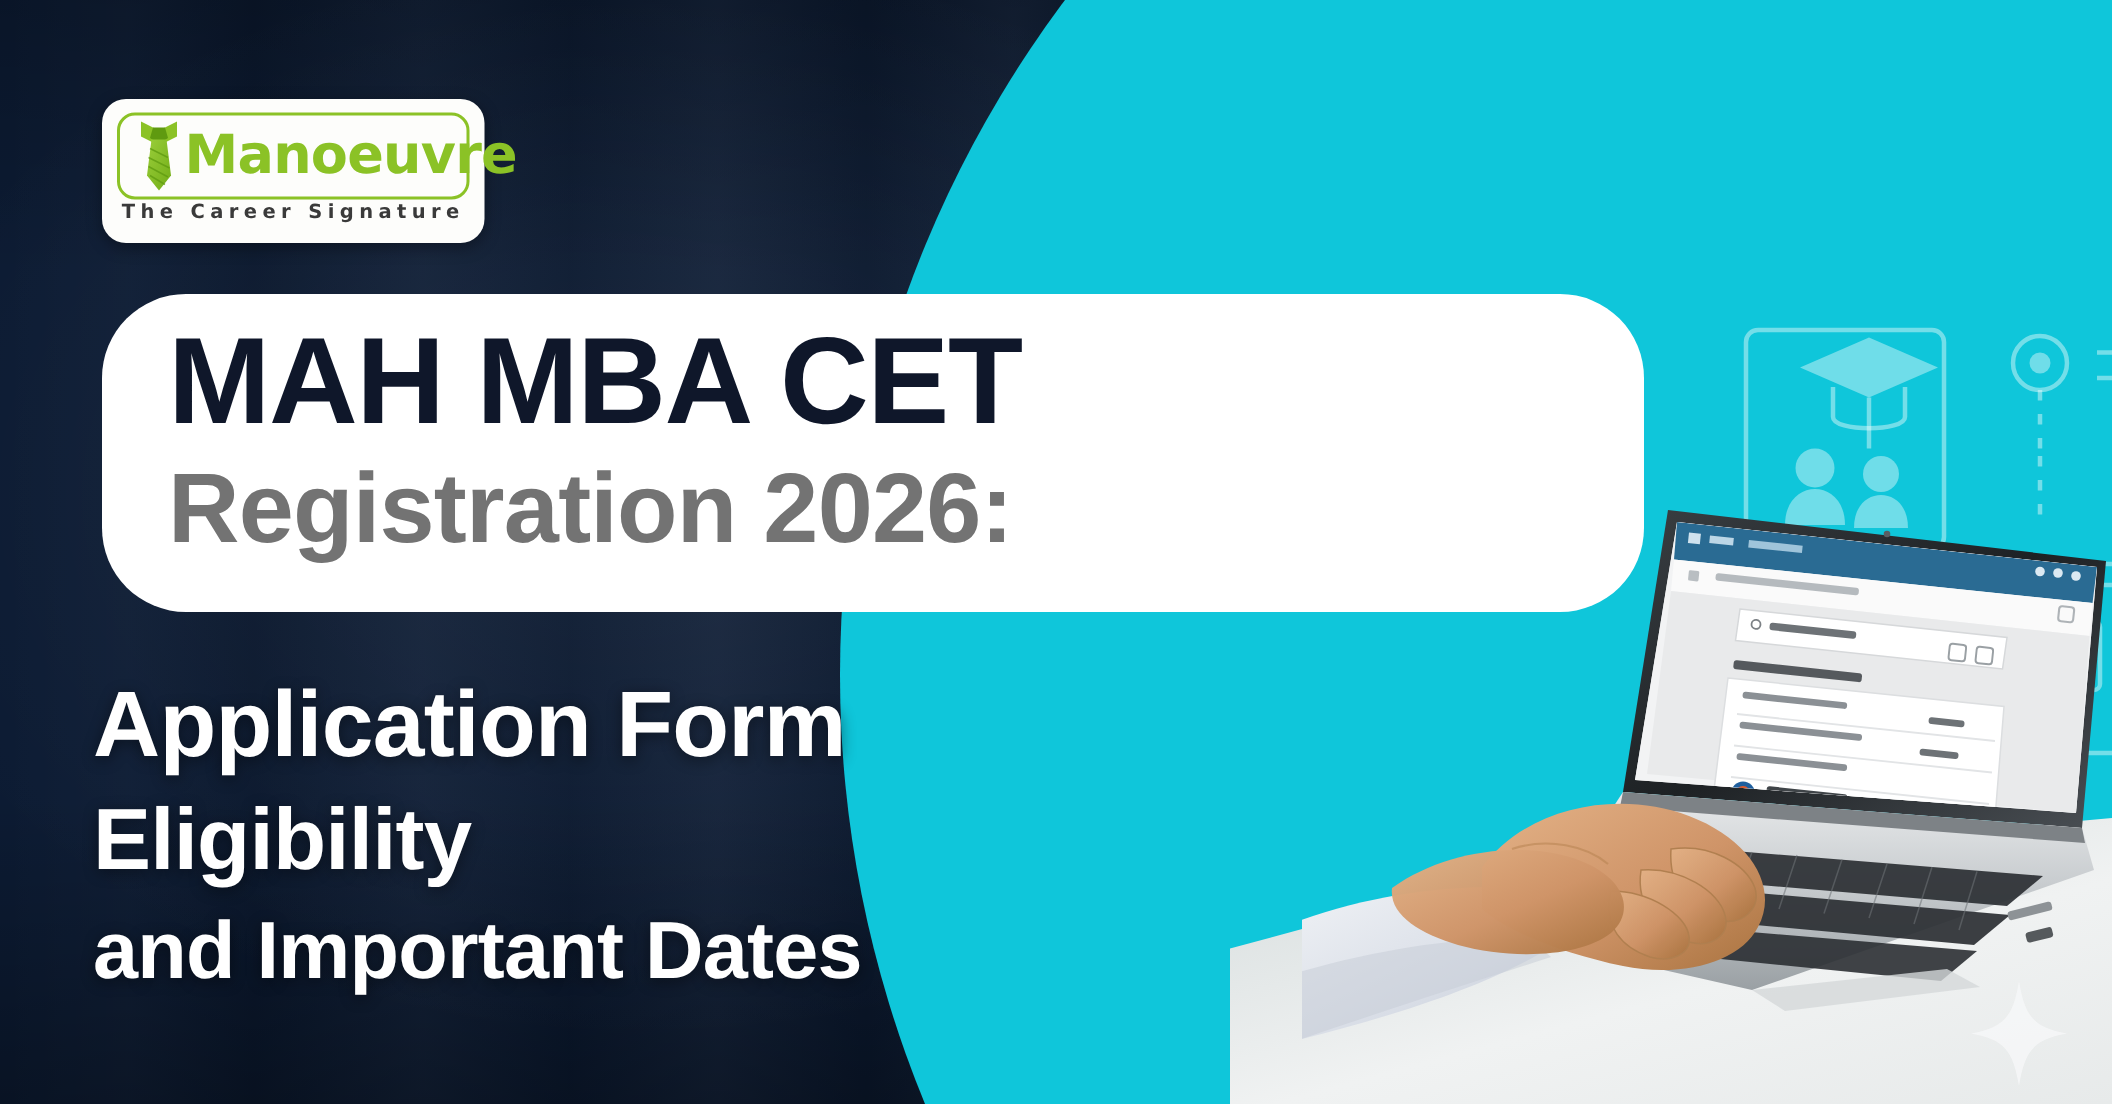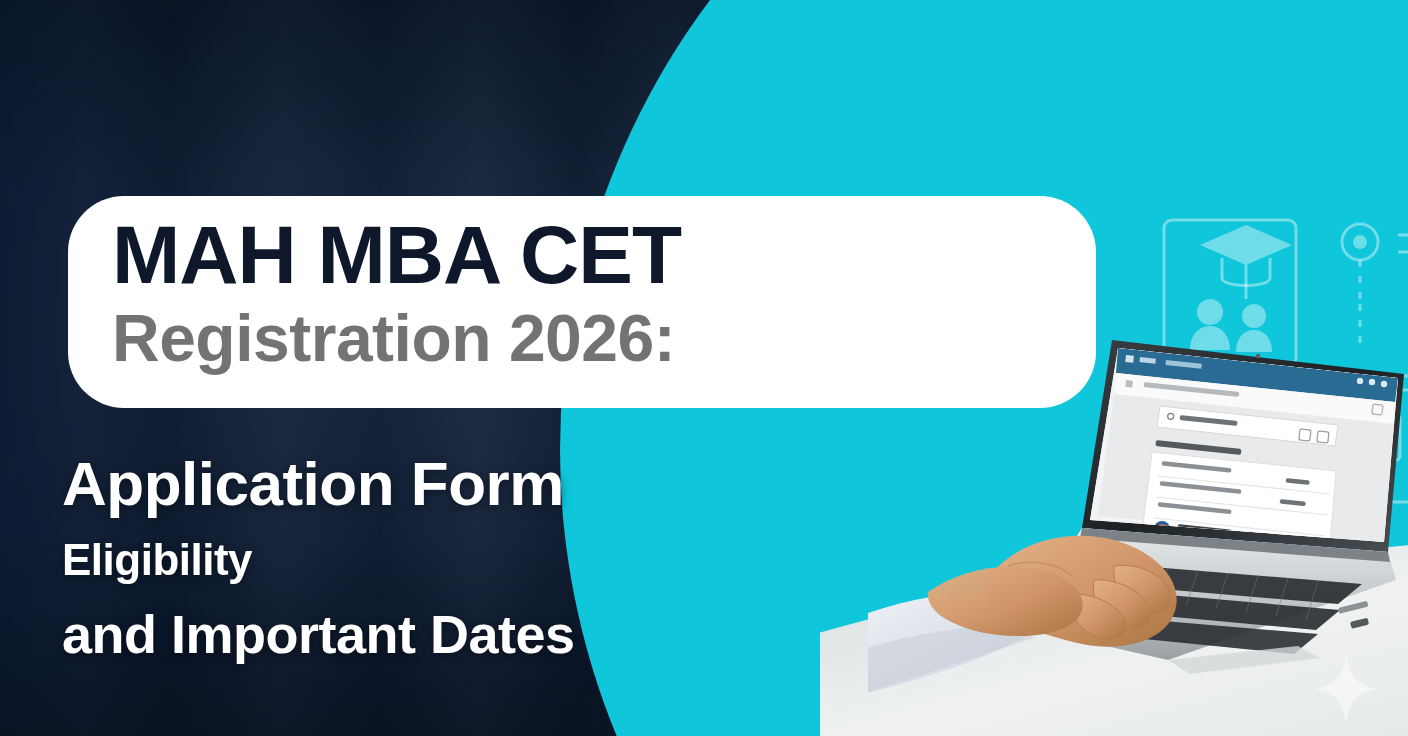--- a/index.html
+++ b/index.html
@@ -100,21 +100,21 @@
 
   
   .subtitle{
     position:absolute;left:62px;top:446px;width:760px;
     color:#ffffff;font-weight:700;letter-spacing:-.5px;
     font-family:"Liberation Sans", sans-serif;
     text-shadow:0 2px 10px rgba(0,0,0,.45);
   }
   .sub-l{display:block;white-space:nowrap;}
   .sub-1{font-size:62px;line-height:76px;}
-  .sub-2{font-size:44px;line-height:76px;}
+  .sub-2{font-size:58px;line-height:76px;}
   .sub-3{font-size:54px;line-height:72px;}
 </style>
 </head>
 <body>
 
 <div id="stage">
 
   <div class="bg-navy2"></div>
   <div class="folds"></div>
   <div class="vig"></div>
@@ -377,20 +377,44 @@
       <path d="M140 236 C164 228 190 234 204 246" fill="none" stroke="#b4804d" stroke-width="1.4" opacity=".5"></path>
     </svg>
   </div>
 
   <div class="sparkle">
     <svg width="68" height="74" viewBox="0 0 68 74">
       <path d="M34 2 C38 26 44 33 66 37 C44 41 38 48 34 72 C30 48 24 41 2 37 C24 33 30 26 34 2 Z" fill="#f4f6f7" opacity=".95"></path>
     </svg>
   </div>
 
+  <div class="logo-card">
+    <div class="logo-inner"></div>
+    <div class="logo-word">
+      <svg class="logo-tie" viewBox="0 0 40 50">
+        <defs>
+          <linearGradient id="tieg" x1="0" y1="0" x2="1" y2="1">
+            <stop offset="0" stop-color="#9ace3a"></stop>
+              <stop offset="1" stop-color="#72ad17"></stop>
+          </linearGradient>
+        </defs>
+
+        <path d="M8 2 L20 8 L32 2 L32 12 L20 18 L8 12 Z" fill="#8bc226"></path>
+
+        <path d="M16 6 L24 6 L26 13 L20 17 L14 13 Z" fill="#5f9a10"></path>
+
+        <path d="M15 14 L25 14 L28 38 L20 48 L12 38 Z" fill="url(#tieg)"></path>
+        <g stroke="#5f9a10" stroke-width="1" opacity=".75">
+          <path d="M14 20 L26 26 M13 26 L27 33 M13 32 L26 39 M14 38 L24 44"></path>
+        </g>
+      </svg>
+      <span class="logo-text">Manoeuvre</span>
+    </div>
+    <div class="logo-tag">The Career Signature</div>
+  </div>
 
   <div class="title-card">
     <div class="title-l1">MAH MBA CET</div>
     <div class="title-l2">Registration 2026:</div>
   </div>
 
   <div class="subtitle">
     <span class="sub-l sub-1">Application Form</span>
     <span class="sub-l sub-2">Eligibility</span>
     <span class="sub-l sub-3">and Important Dates</span>

